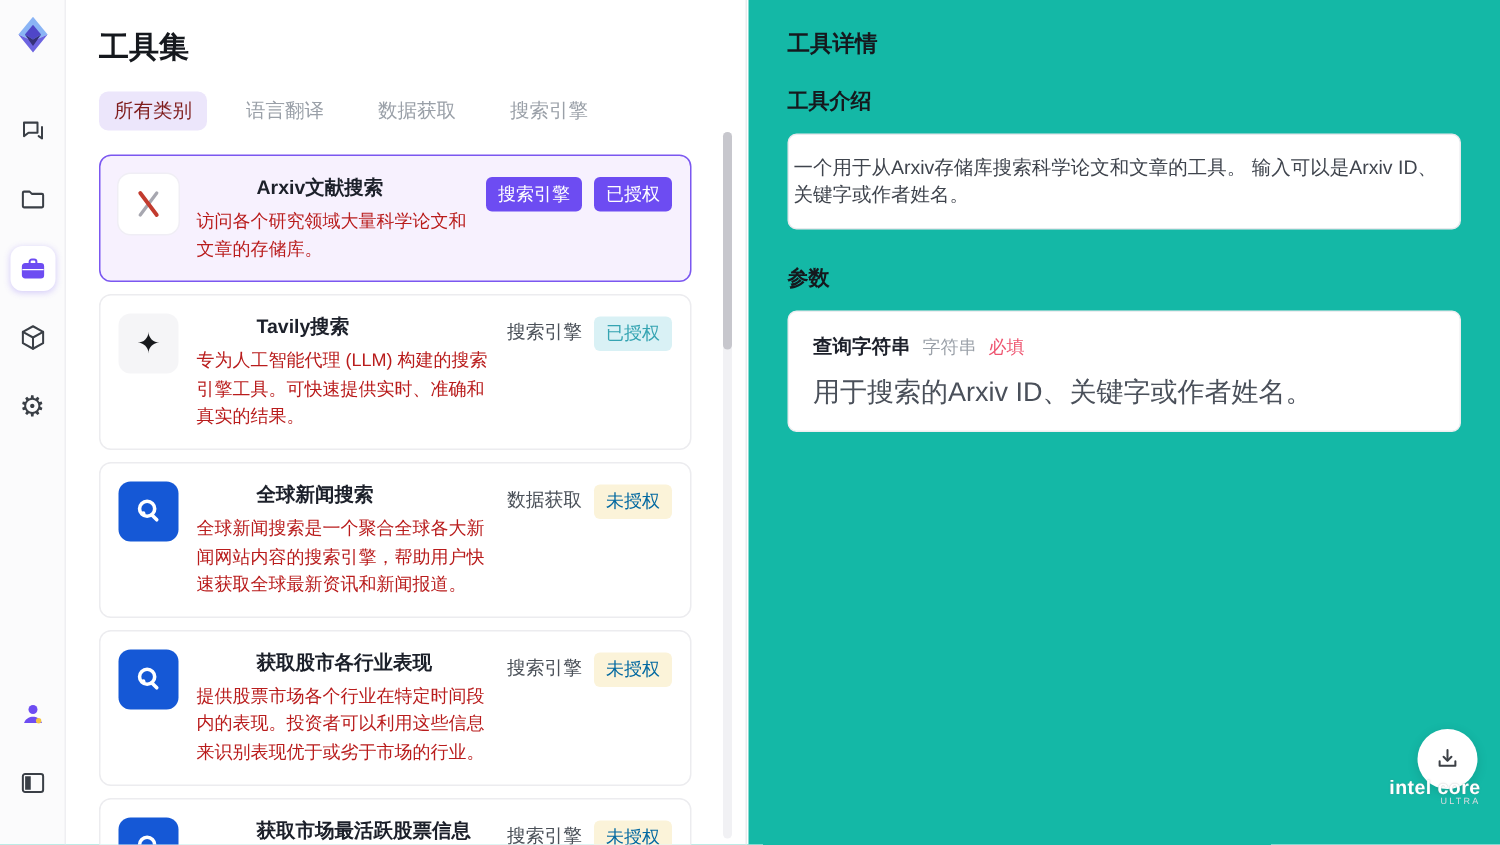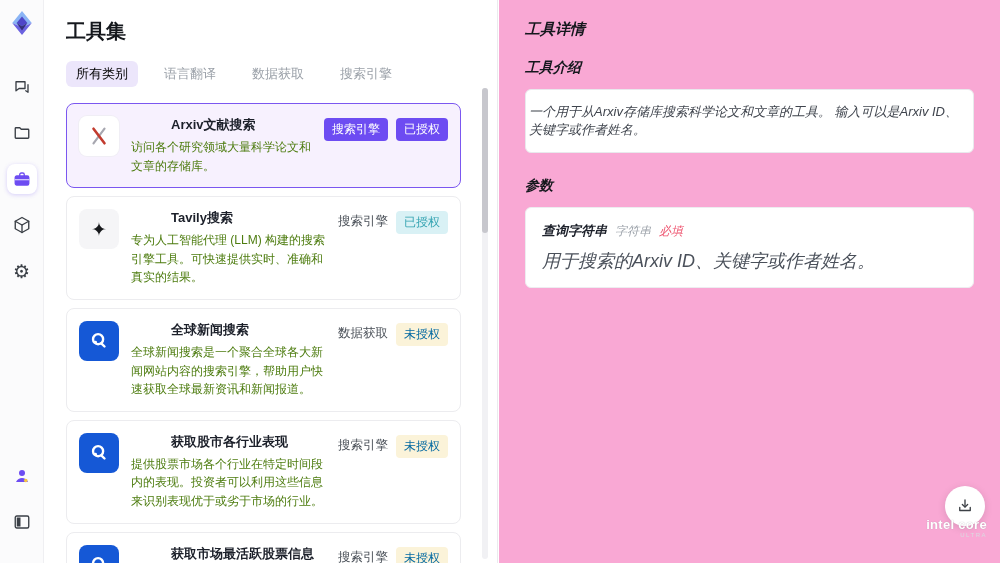--- a/index.html
+++ b/index.html
@@ -18,45 +18,45 @@
   .rail-spacer { flex:1; }
   .rail-bottom { display:flex; flex-direction:column; align-items:center; padding-bottom:10px; }
   .gear-glyph { font-size:19px; line-height:1; color:#3a3f46; }
 
   
   .list-panel { position:absolute; left:44px; top:0; bottom:0; width:454px; background:#fff;
                 border-right:1px solid #ebebee; padding:18px 36px 0 22px; }
   .list-title { font-size:20px; font-weight:bold; color:#15181d; margin-bottom:16px; }
   .tabs { display:flex; gap:16px; align-items:center; margin-bottom:16px; }
   .tab { font-size:13px; color:#9aa0a8; padding:4px 10px; border-radius:6px; cursor:pointer; white-space:nowrap; }
-  .tab.active { background:#ece6fb; color:#000000; }
+  .tab.active { background:#ece6fb; color:#7f1d1d; }
 
   .cards { display:flex; flex-direction:column; gap:8px; }
   .card { display:flex; gap:12px; padding:12px; background:#fff; border:1px solid #ececef; border-radius:8px; cursor:pointer; }
   .card.selected { background:#f7f1fe; border:1.5px solid #7b57f0; }
   .icon-tile { width:40px; height:40px; border-radius:8px; flex:0 0 auto; display:flex; align-items:center; justify-content:center; }
   .tile-white { background:#fff; box-shadow:0 0 0 1px #f0eef5; }
   .tile-light { background:#f5f5f7; }
   .tile-blue  { background:#1558d6; }
   .card-main { flex:1; min-width:0; }
   .card-name { font-size:13px; font-weight:bold; color:#1c202a; margin-bottom:4px;margin-left:40px; }
-  .card-desc { font-size:12px; color:#4d7c0f; line-height:1.55; }
+  .card-desc { font-size:12px; color:#b91c1c; line-height:1.55; }
   .card-side { display:flex; gap:8px; align-items:flex-start; flex:0 0 auto; padding-top:2px; }
   .cat-badge-solid, .auth-badge-solid { background:#6d4cf2; color:#fff; font-size:12px; padding:3px 8px; border-radius:4px; white-space:nowrap; }
   .cat-plain { font-size:12.5px; color:#4a5058; white-space:nowrap; padding-top:2px; }
   .auth-ok  { background:#d9f1f5; color:#35a4b2; font-size:12px; padding:3px 8px; border-radius:4px; white-space:nowrap; }
   .auth-no  { background:#fbf3d9; color:#0369a1; font-size:12px; padding:3px 8px; border-radius:4px; white-space:nowrap; }
   .star-glyph { font-size:19px; color:#17191c; line-height:1; }
 
   
   .scrollbar { position:absolute; top:88px; bottom:4px; right:9px; width:6px; background:#f1f1f4; border-radius:3px; }
   .scroll-thumb { width:6px; height:145px; background:#c7c7cd; border-radius:3px; }
 
   
-  .detail { position:absolute; left:499px; right:0; top:0; bottom:0; background:#f9a8d4; padding:20px 26px;font-style:italic; }
+  .detail { position:absolute; left:499px; right:0; top:0; bottom:0; background:#14b8a6; padding:20px 26px; }
   .detail-title { font-size:15px; font-weight:bold; color:#15181d; margin-bottom:20px; }
   .section-h { font-size:14px; font-weight:bold; color:#15181d; margin-bottom:12px; }
   .intro-box { background:#fff; border:1px solid #e9e9ed; border-radius:6px; padding:13px 3px; font-size:13px; color:#3f444d; }
   .params-h { margin-top:24px; }
   .param-card { background:#fff; border:1px solid #ededf0; border-radius:6px; padding:14px 16px; }
   .param-head { display:flex; align-items:baseline; gap:8px; }
   .param-name { font-size:13px; font-weight:bold; color:#1c202a; }
   .param-type { font-size:12px; color:#9aa0a8; }
   .param-req  { font-size:12px; color:#ee5570; }
   .param-desc { font-size:18px; color:#4a505a; margin-top:9px; }

